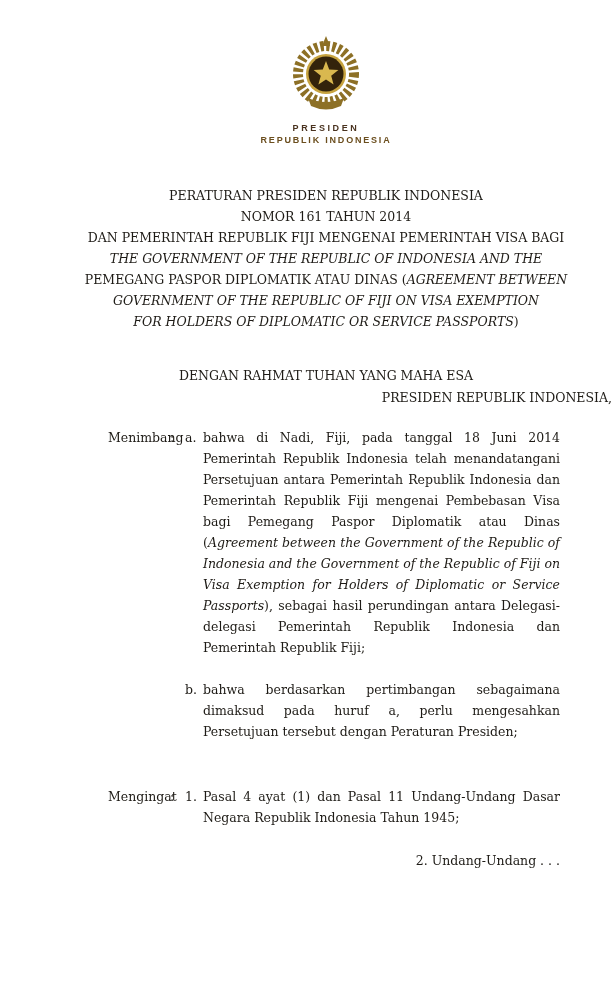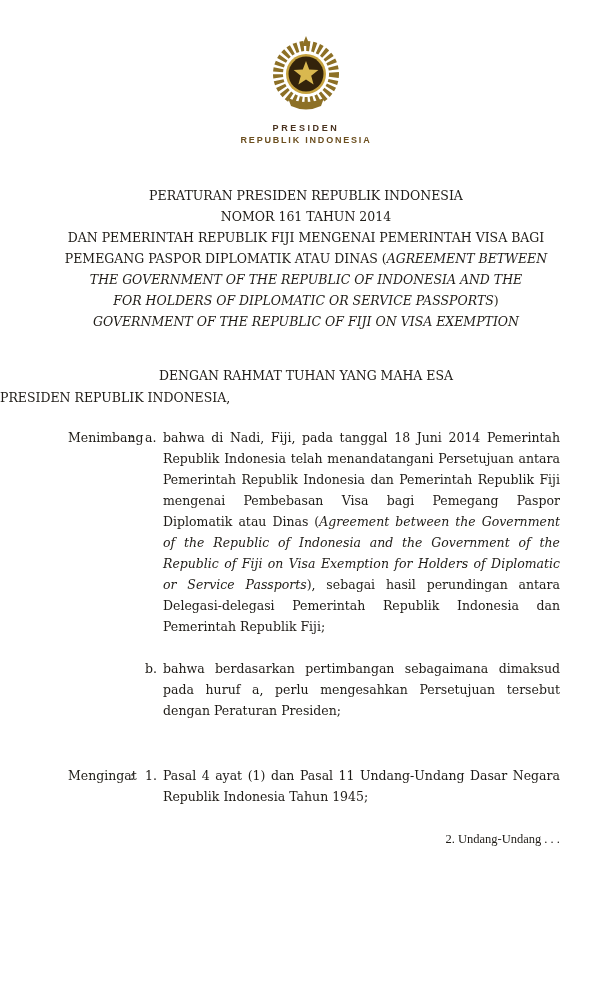--- a/index.html
+++ b/index.html
@@ -1,42 +1,42 @@
 <!DOCTYPE html>
 <html><head>
 <meta charset="utf-8">
 <style>
   * { margin:0; padding:0; box-sizing:border-box; }
   html, body { background:#ffffff; }
   .page {
     width:612px; height:1008px; margin:0 auto; background:#ffffff;
     font-family:"DejaVu Serif","Liberation Serif",serif;
-    color:#1e1b16; font-size:12.5px; position:relative; overflow:hidden;
+    color:#1e1b16; font-size:12.5px; position:relative; overflow:hidden;padding-left:40px;
   }
   .emblem-wrap { text-align:center; padding-top:34px; }
   .emblem { display:inline-block; }
   .letterhead { text-align:center; margin-top:6px; font-family:"Liberation Sans",sans-serif; }
   .lh1 { font-size:9px; font-weight:bold; letter-spacing:2.6px; color:#4a3320; }
   .lh2 { font-size:9px; font-weight:bold; letter-spacing:1.8px; color:#6b4e1e; margin-top:2px;text-align:center; }
   .title-block { text-align:center; margin-top:40px; line-height:21px; padding:0 30px; }
   .t-line { white-space:normal; }
   .it { font-style:italic; }
   .preamble1 { text-align:center; margin-top:36px; }
-  .preamble2 { text-align:left; margin-top:7px; }
+  .preamble2 { text-align:right; margin-top:7px; }
   .body-block { margin:22px 52px 0 68px; line-height:21px; }
   .clause-row { display:flex; }
   .row-menimbang { margin-bottom:44px; }
   .clause-label { width:62px; flex:none; }
   .clause-colon { width:15px; flex:none; }
   .clause-items { flex:1; }
   .clause-item { display:flex; }
   .clause-item + .clause-item { margin-top:21px; }
   .item-marker { width:18px; flex:none; }
   .item-text { flex:1; text-align:justify; }
-  .catchword { text-align:right; margin-top:22px;font-family:Liberation Serif, serif; }
+  .catchword { text-align:right; margin-top:22px; }
 </style>
 </head>
 <body>
 
 <div class="page">
 
   <div class="emblem-wrap">
     <svg class="emblem" width="76" height="80" viewBox="0 0 76 80">
       <path d="M38 2 L42 12 L34 12 Z" fill="#8d7026"></path>
       <circle cx="38" cy="40" r="28" fill="none" stroke="#8d7026" stroke-width="10" stroke-dasharray="3.5 2.5"></circle>
@@ -49,24 +49,24 @@
 
   <div class="letterhead">
     <div class="lh1">PRESIDEN</div>
     <div class="lh2">REPUBLIK INDONESIA</div>
   </div>
 
   <div class="title-block">
     <div class="t-line">PERATURAN PRESIDEN REPUBLIK INDONESIA</div>
     <div class="t-line">NOMOR 161 TAHUN 2014</div>
     <div class="t-line"><span>DAN PEMERINTAH REPUBLIK FIJI MENGENAI PEMERINTAH VISA BAGI</span></div>
+    <div class="t-line"><span class="it">THE GOVERNMENT OF THE REPUBLIC OF INDONESIA AND THE</span></div>
     <div class="t-line"><span>PEMEGANG PASPOR DIPLOMATIK ATAU DINAS (</span><span class="it">AGREEMENT BETWEEN</span></div>
-    <div class="t-line"><span class="it">THE GOVERNMENT OF THE REPUBLIC OF INDONESIA AND THE</span></div>
+    <div class="t-line"><span class="it">GOVERNMENT OF THE REPUBLIC OF FIJI ON VISA EXEMPTION</span></div>
     <div class="t-line"><span class="it">FOR HOLDERS OF DIPLOMATIC OR SERVICE PASSPORTS</span><span>)</span></div>
-    <div class="t-line"><span class="it">GOVERNMENT OF THE REPUBLIC OF FIJI ON VISA EXEMPTION</span></div>
   </div>
 
   <div class="preamble1">DENGAN RAHMAT TUHAN YANG MAHA ESA</div>
   <div class="preamble2">PRESIDEN REPUBLIK INDONESIA,</div>
 
   <div class="body-block">
 
     <div class="clause-row row-menimbang">
       <div class="clause-label">Menimbang</div>
       <div class="clause-colon">:</div>

